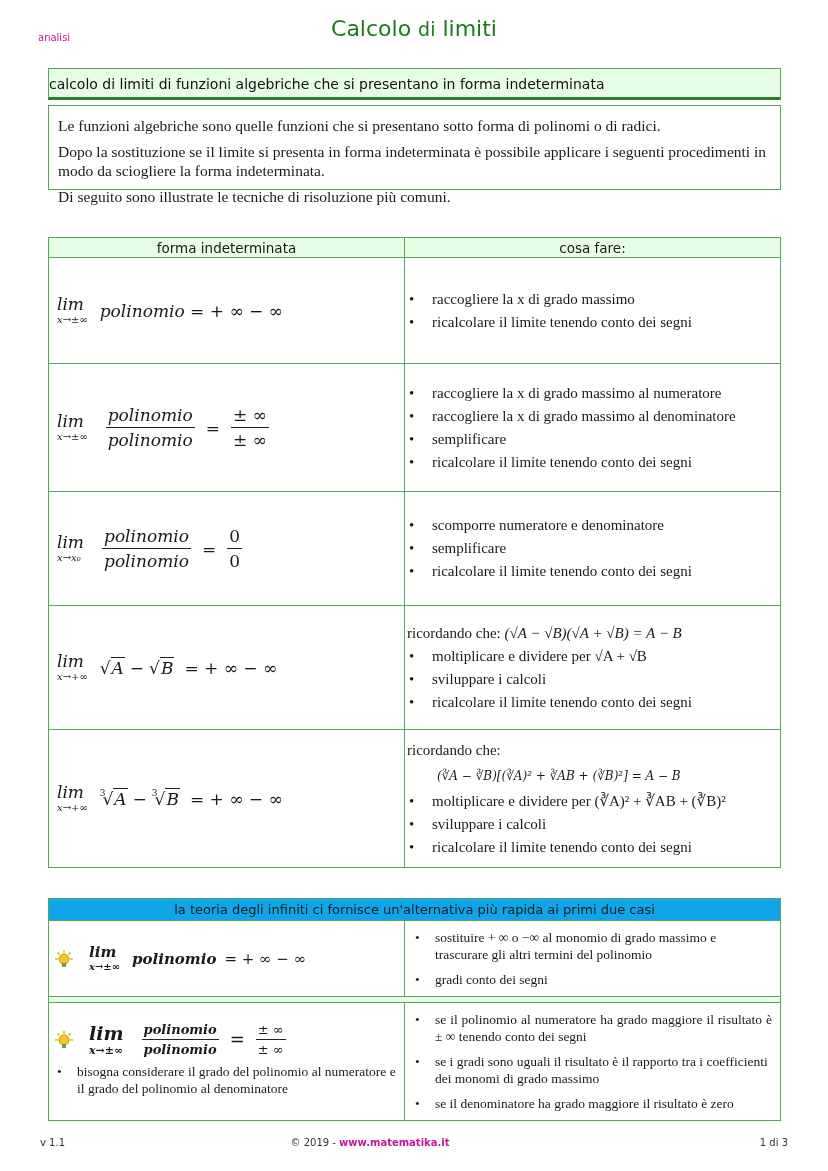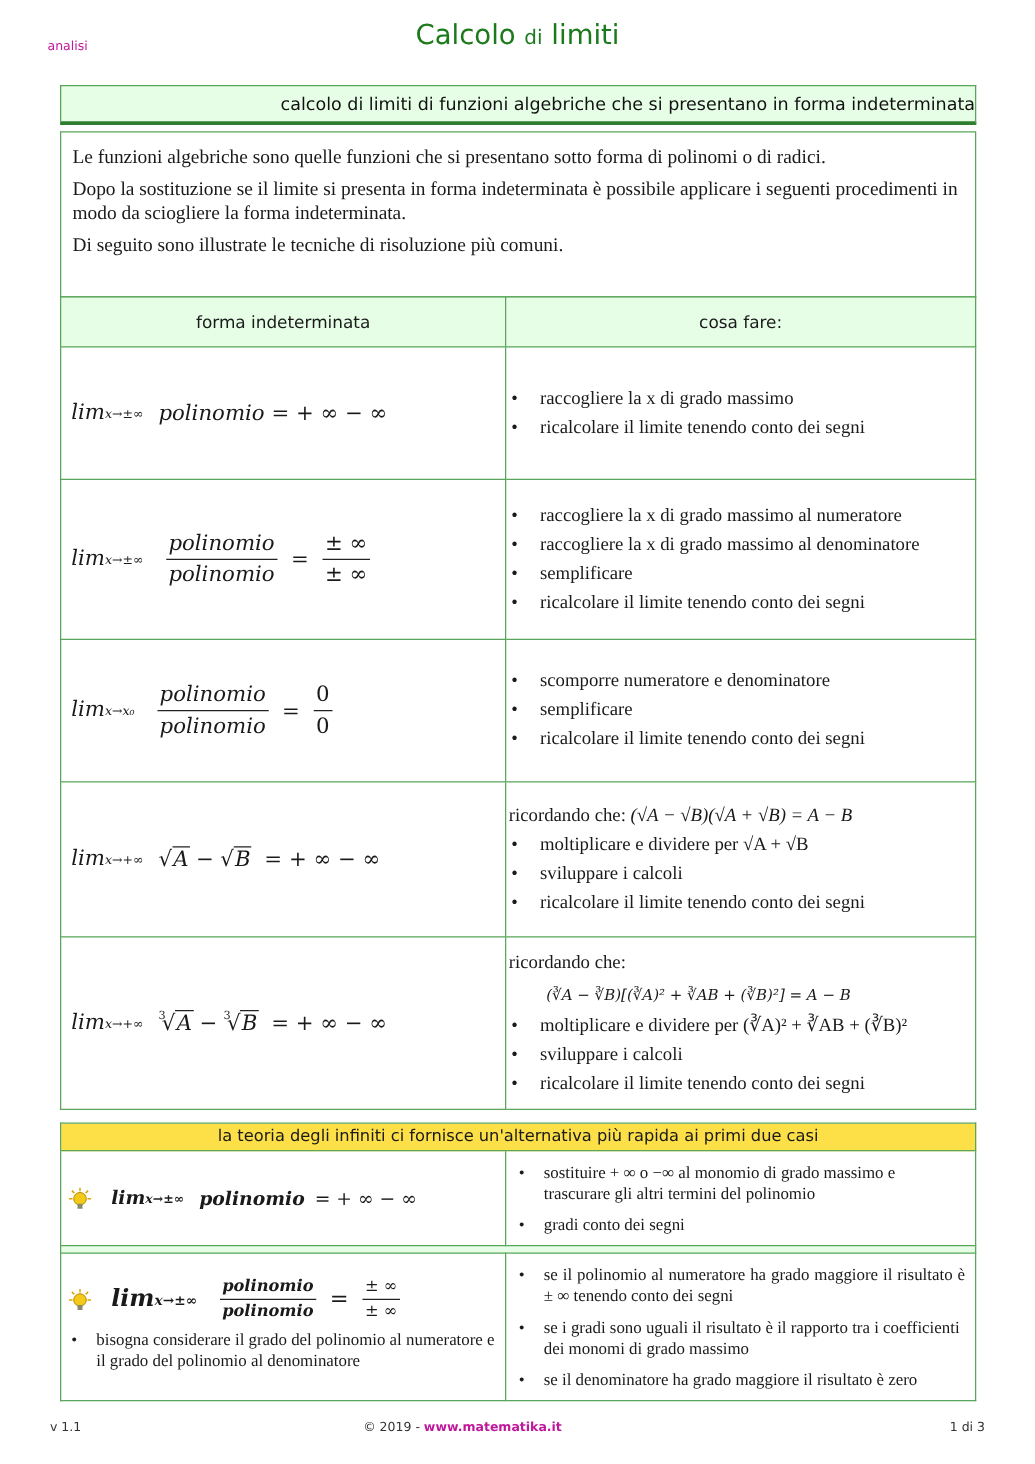--- a/index.html
+++ b/index.html
@@ -1,56 +1,56 @@
 <!DOCTYPE html>
 <html><head>
 <meta charset="utf-8">
 <style>
   * { box-sizing: border-box; margin: 0; padding: 0; }
   html, body { width: 828px; height: 1171px; background: #ffffff; }
   body { position: relative; font-family: "Liberation Serif", serif; color: #1a1a1a; overflow: hidden; }
 
   .topic { position: absolute; left: 38px; top: 32px; font-family: "DejaVu Sans", sans-serif; font-size: 10px; color: #c0189c; }
   .title { position: absolute; left: 0; width: 828px; top: 16px; text-align: center; font-family: "DejaVu Sans", sans-serif; color: #1c7a1c; font-size: 22px; }
-  .title .small { font-size: 16px; }
-
-  .band { position: absolute; left: 48px; width: 733px; background: #e6fde6; border: 1px solid #5aa55a; font-family: "DejaVu Sans", sans-serif; font-size: 14px; text-align: right; color: #111; }
+  .title .small { font-size: 19px; }
+
+  .band { position: absolute; left: 48px; width: 733px; background: #e6fde6; border: 1px solid #5aa55a; font-family: "DejaVu Sans", sans-serif; font-size: 14px; text-align: left; color: #111; }
   .band.h1 { top: 68px; height: 32px; line-height: 30px; border-bottom: 3px solid #2f7d2f; }
 
-  .intro { position: absolute; left: 48px; top: 105px; width: 733px; height: 133px; border: 1.5px solid #5aa55a; padding: 10px 9px; font-size: 15.5px; line-height: 19px; }
+  .intro { position: absolute; left: 48px; top: 105px; width: 733px; height: 85px; border: 1.5px solid #5aa55a; padding: 10px 9px; font-size: 15.5px; line-height: 19px; }
   .intro p { margin-bottom: 7px; }
 
   table.main { position: absolute; left: 48px; top: 237px; width: 733px; border-collapse: collapse; }
   table.main td, table.main th { border: 1.5px solid #5aa55a; vertical-align: middle; }
-  table.main th { background: #e6fde6; font-family: "DejaVu Sans", sans-serif; font-weight: normal; font-size: 13.5px; height: 40px; }
+  table.main th { background: #e6fde6; font-family: "DejaVu Sans", sans-serif; font-weight: normal; font-size: 13.5px; height: 20px; }
   table.main td.left { width: 356px; padding-left: 8px; }
   table.main td.right { padding-left: 2px; font-size: 15px; }
 
   .math { font-family: "DejaVu Serif", serif; font-style: italic; font-size: 17px; display: flex; align-items: center; }
-  .lim { display: inline-flex; flex-direction: row; align-items: center; margin-right: 12px; line-height: 1; }
+  .lim { display: inline-flex; flex-direction: column; margin-right: 12px; line-height: 1; }
   .lim .l { font-size: 17px; font-style: italic; }
   .lim .sub { font-size: 10px; font-style: italic; margin-top: 2px; }
   .frac { display: inline-flex; flex-direction: column; align-items: center; margin: 0 6px; }
   .frac .num { border-bottom: 1.5px solid #222; padding: 0 2px 2px; }
   .frac .den { padding: 2px 2px 0; }
   .op { font-style: normal; margin: 0 5px; }
   .sqrt { font-style: normal; }
   .sqrt .rad { border-top: 1.2px solid #222; font-style: italic; padding: 0 1px; }
   .idx { font-size: 9px; vertical-align: 9px; font-style: normal; margin-right: -3px; }
 
   ul.bul { list-style: none; }
   ul.bul li { position: relative; padding-left: 25px; line-height: 23px; }
   ul.bul li::before { content: "•"; position: absolute; left: 2px; top: 0; }
   .lead { line-height: 24px; }
   .center-eq { padding-left: 30px; line-height: 28px; font-family: "DejaVu Serif", serif; font-size: 12px; }
   .it { font-style: italic; }
 
   .t2 { position: absolute; left: 48px; top: 898px; width: 733px; border-collapse: collapse; }
   .t2 td { border: 1.5px solid #5aa55a; vertical-align: middle; }
-  .t2 td.hdr { background: #fde047; text-align: center; font-family: "DejaVu Sans", sans-serif; font-size: 13px; height: 22px; }
+  .t2 td.hdr { background: #0ea5e9; text-align: center; font-family: "DejaVu Sans", sans-serif; font-size: 13px; height: 22px; }
   .t2 td.left { width: 356px; padding-left: 6px; }
   .t2 td.right { padding: 4px 8px 4px 8px; font-size: 13.5px; }
   .t2 .sep td { background: #e6fde6; height: 6px; padding: 0; }
   .t2 ul.bul li { line-height: 17px; margin: 4px 0; padding-left: 22px; }
   .t2 ul.bul li.gap { margin-bottom: 8px; }
   .t2 .justify { text-align: justify; }
   .bulb { display: inline-block; width: 18px; height: 18px; margin-right: 16px; }
   .bold-math { font-weight: bold; }
 
   .footer { position: absolute; top: 1137px; font-family: "DejaVu Sans", sans-serif; font-size: 10px; color: #333; }

